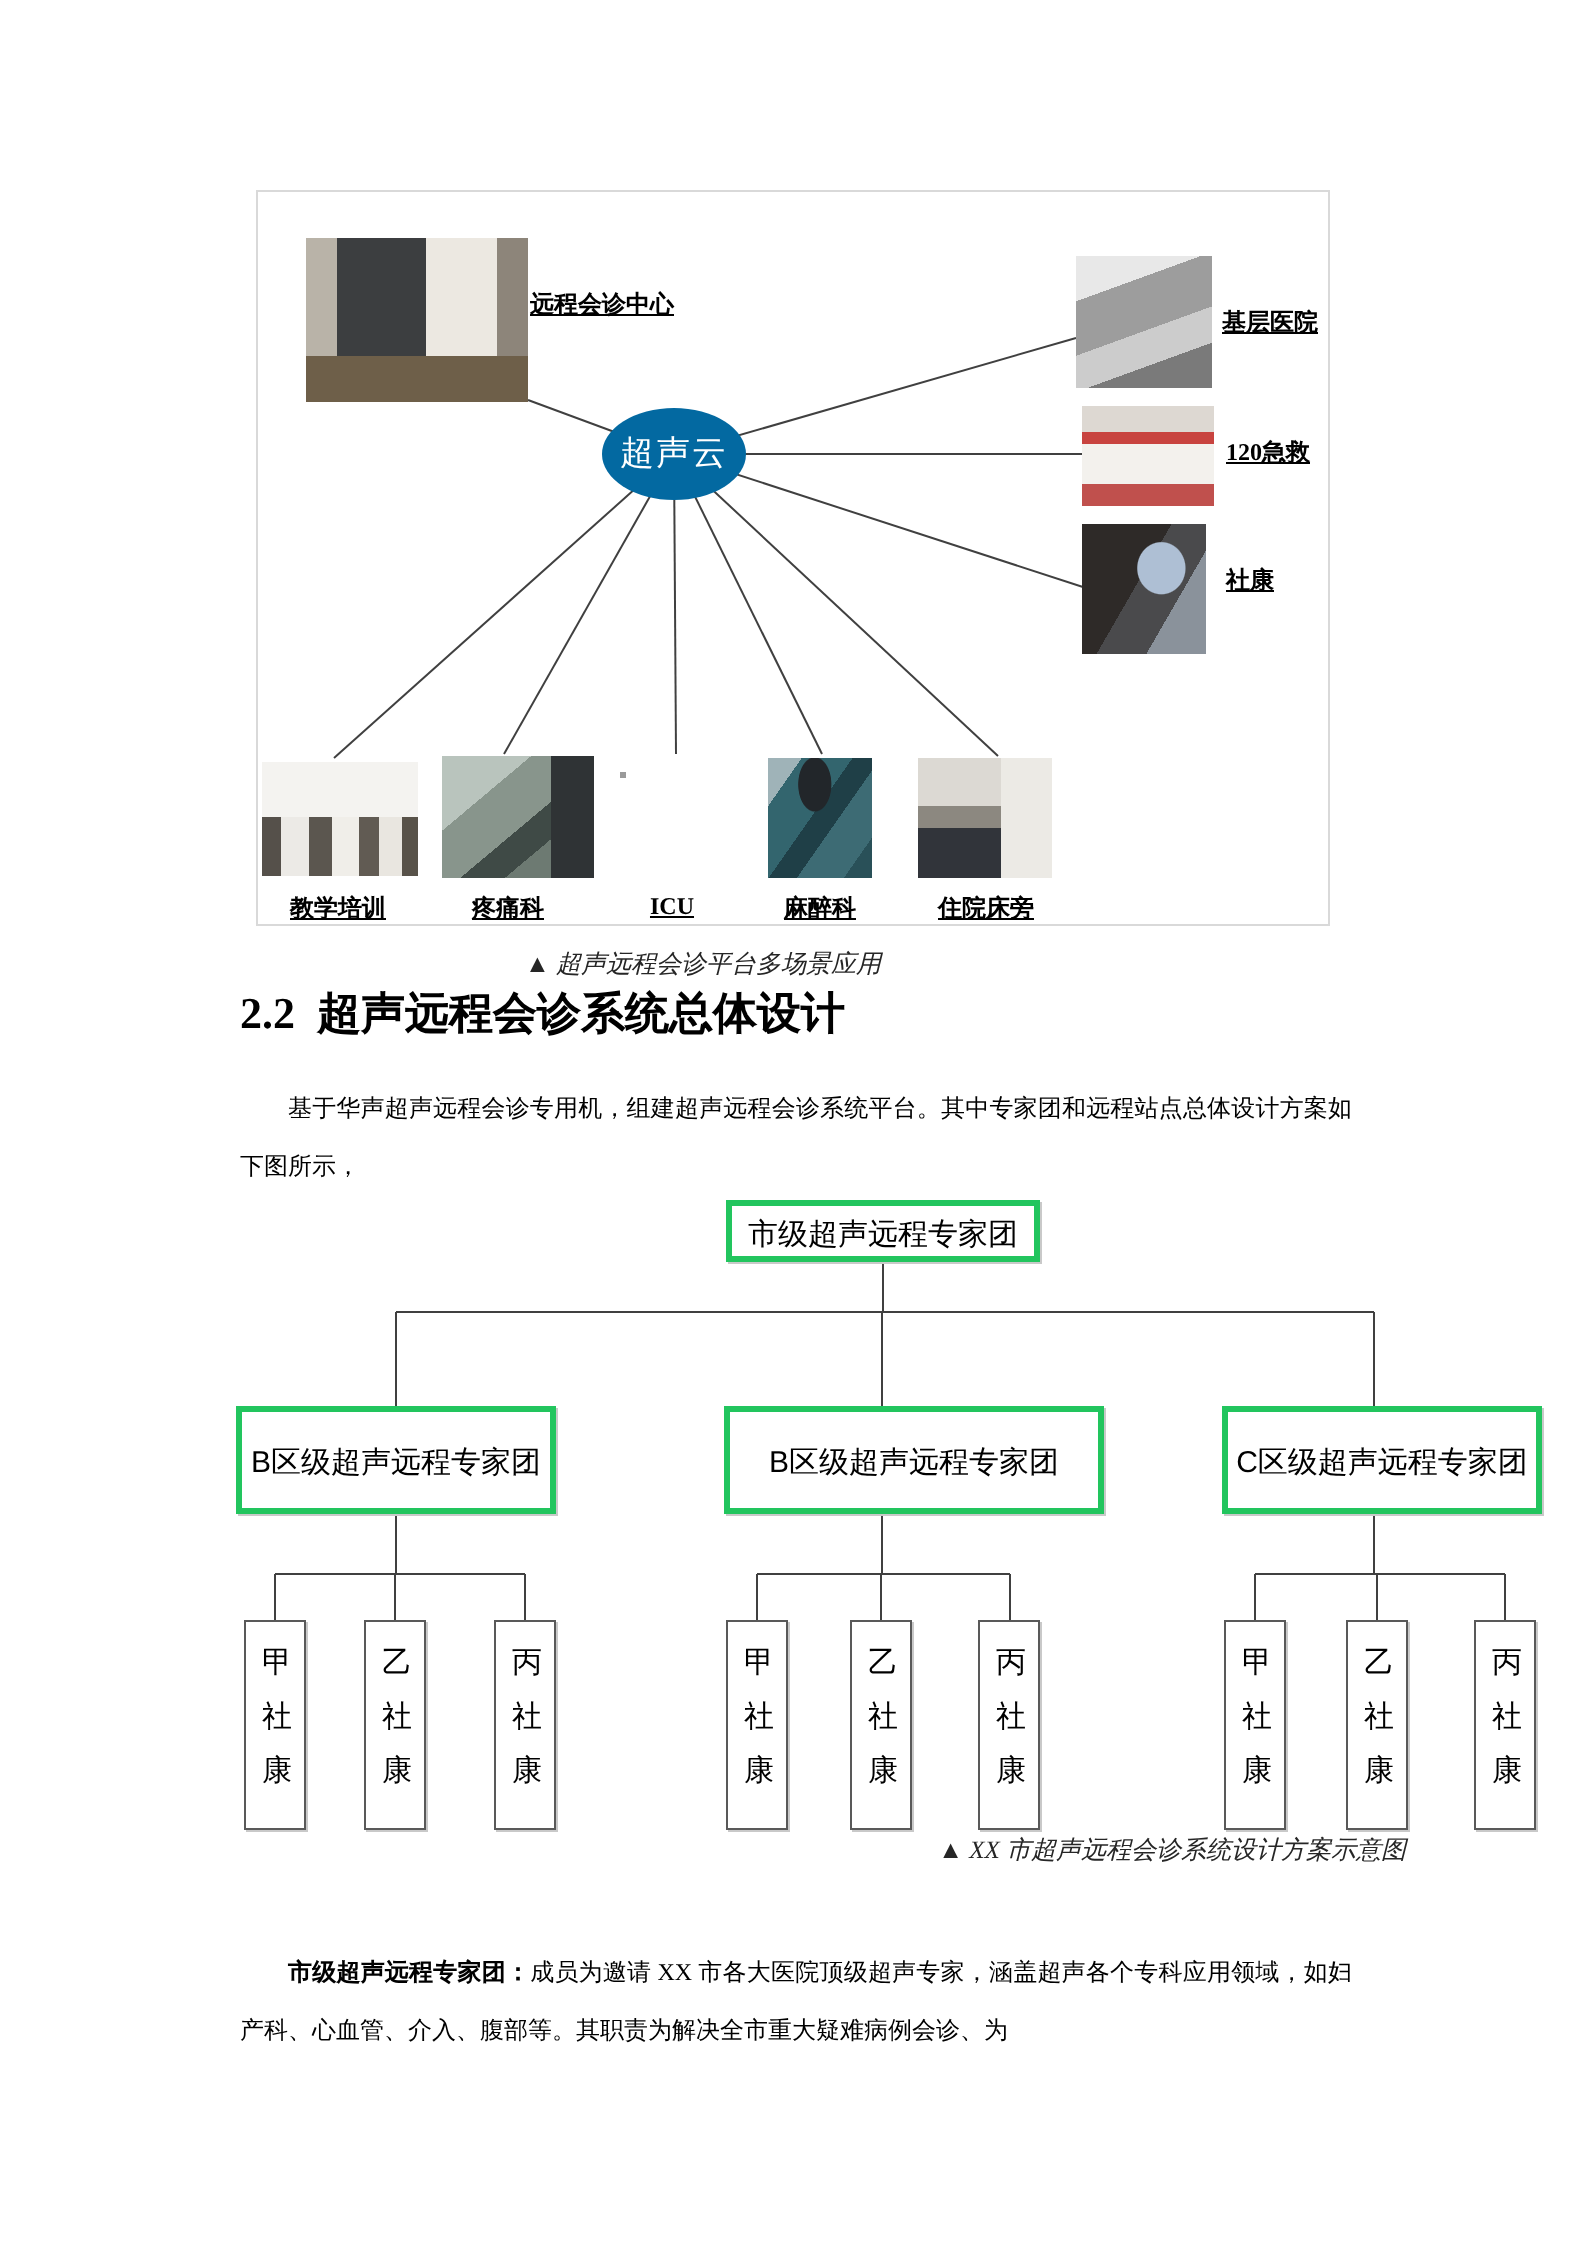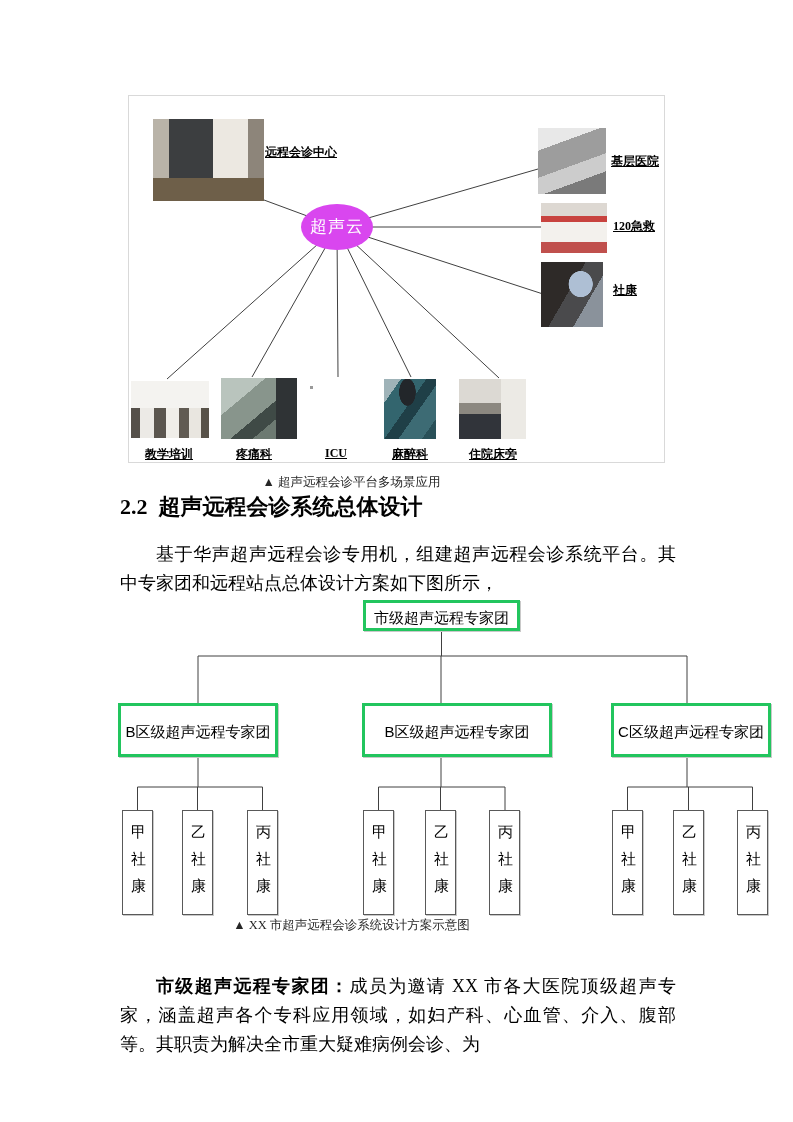--- a/index.html
+++ b/index.html
@@ -5,21 +5,21 @@
   * { margin:0; padding:0; box-sizing:border-box; }
   html,body { background:#ffffff; }
   body { width:793px; height:1122px; font-family:"Liberation Serif", serif; color:#000; }
   .page { position:relative; width:793px; height:1122px; background:#fff; overflow:hidden; }
 
   
   .fig1 { position:absolute; left:128px; top:95px; width:537px; height:368px;
           border:1px solid #d9d9d9; background:#fff; }
   .fig1 svg { position:absolute; left:0; top:0; width:537px; height:368px; }
   .hub { position:absolute; left:172px; top:108px; width:72px; height:46px;
-         border-radius:50%; background:#d946ef; color:#fff; text-align:center;
+         border-radius:50%; background:#0369a1; color:#fff; text-align:center;
          line-height:46px; font-size:17px; letter-spacing:1px;
          font-family:"Liberation Sans", sans-serif; }
   .nlbl { position:absolute; font-size:12px; font-weight:bold; color:#000;
           text-decoration:underline; white-space:nowrap; }
   .nlbl.ctr { transform:translateX(-50%); }
   .photo { position:absolute; }
   .ph1 { left:24px;  top:23px;  width:111px; height:82px;
          background:
            linear-gradient(180deg, rgba(0,0,0,0) 0 72%, #6e5f49 72%),
            linear-gradient(90deg, #b9b3a8 0 14%, #3c3e40 14% 54%, #ece8e1 54% 86%, #8d857a 86%); }
@@ -44,28 +44,28 @@
            radial-gradient(ellipse at 45% 22%, #22262a 0 20%, rgba(0,0,0,0) 21%),
            linear-gradient(125deg, #9fb3b8 0 18%, #33656e 18% 45%, #1f3f47 45% 60%, #3d6b74 60% 85%, #295058 85%); }
   .ph8 { left:330px; top:283px; width:67px; height:60px;
          background:
            linear-gradient(90deg, rgba(0,0,0,0) 0 62%, #eceae5 62%),
            linear-gradient(180deg, #dcd9d3 0 40%, #8c8880 40% 58%, #31343a 58%); }
   .dot { position:absolute; left:181px; top:290px; width:3px; height:3px; background:#9a9a9a; }
 
   
   .caption { position:absolute; left:0; width:703px; text-align:center;
-             font-size:12.5px; color:#262626; }
+             font-size:12.5px; font-style:italic; color:#262626; }
   .cap1 { top:474px; }
-  .cap2 { top:917px; }
+  .cap2 { top:917px;text-align:right; }
 
   
   .heading { position:absolute; left:120px; top:492px; font-size:22px; font-weight:bold; }
   .heading .num { margin-right:11px; }
-  .body { position:absolute; left:120px; width:556px; font-size:18px;
+  .body { position:absolute; left:120px; width:556px; font-size:12px;
           line-height:29px; text-align:justify; text-indent:2em; }
   .p1 { top:540px; }
   .pintro { top:943px; }
   .prole { top:972px; }
   .prole b { font-weight:bold; }
 
   
   .org { position:absolute; left:100px; top:595px; width:680px; height:335px; }
   .org svg { position:absolute; left:0; top:0; width:680px; height:335px; }
   .obox { position:absolute; border:3px solid #22c55e; background:#fff; text-align:center;

